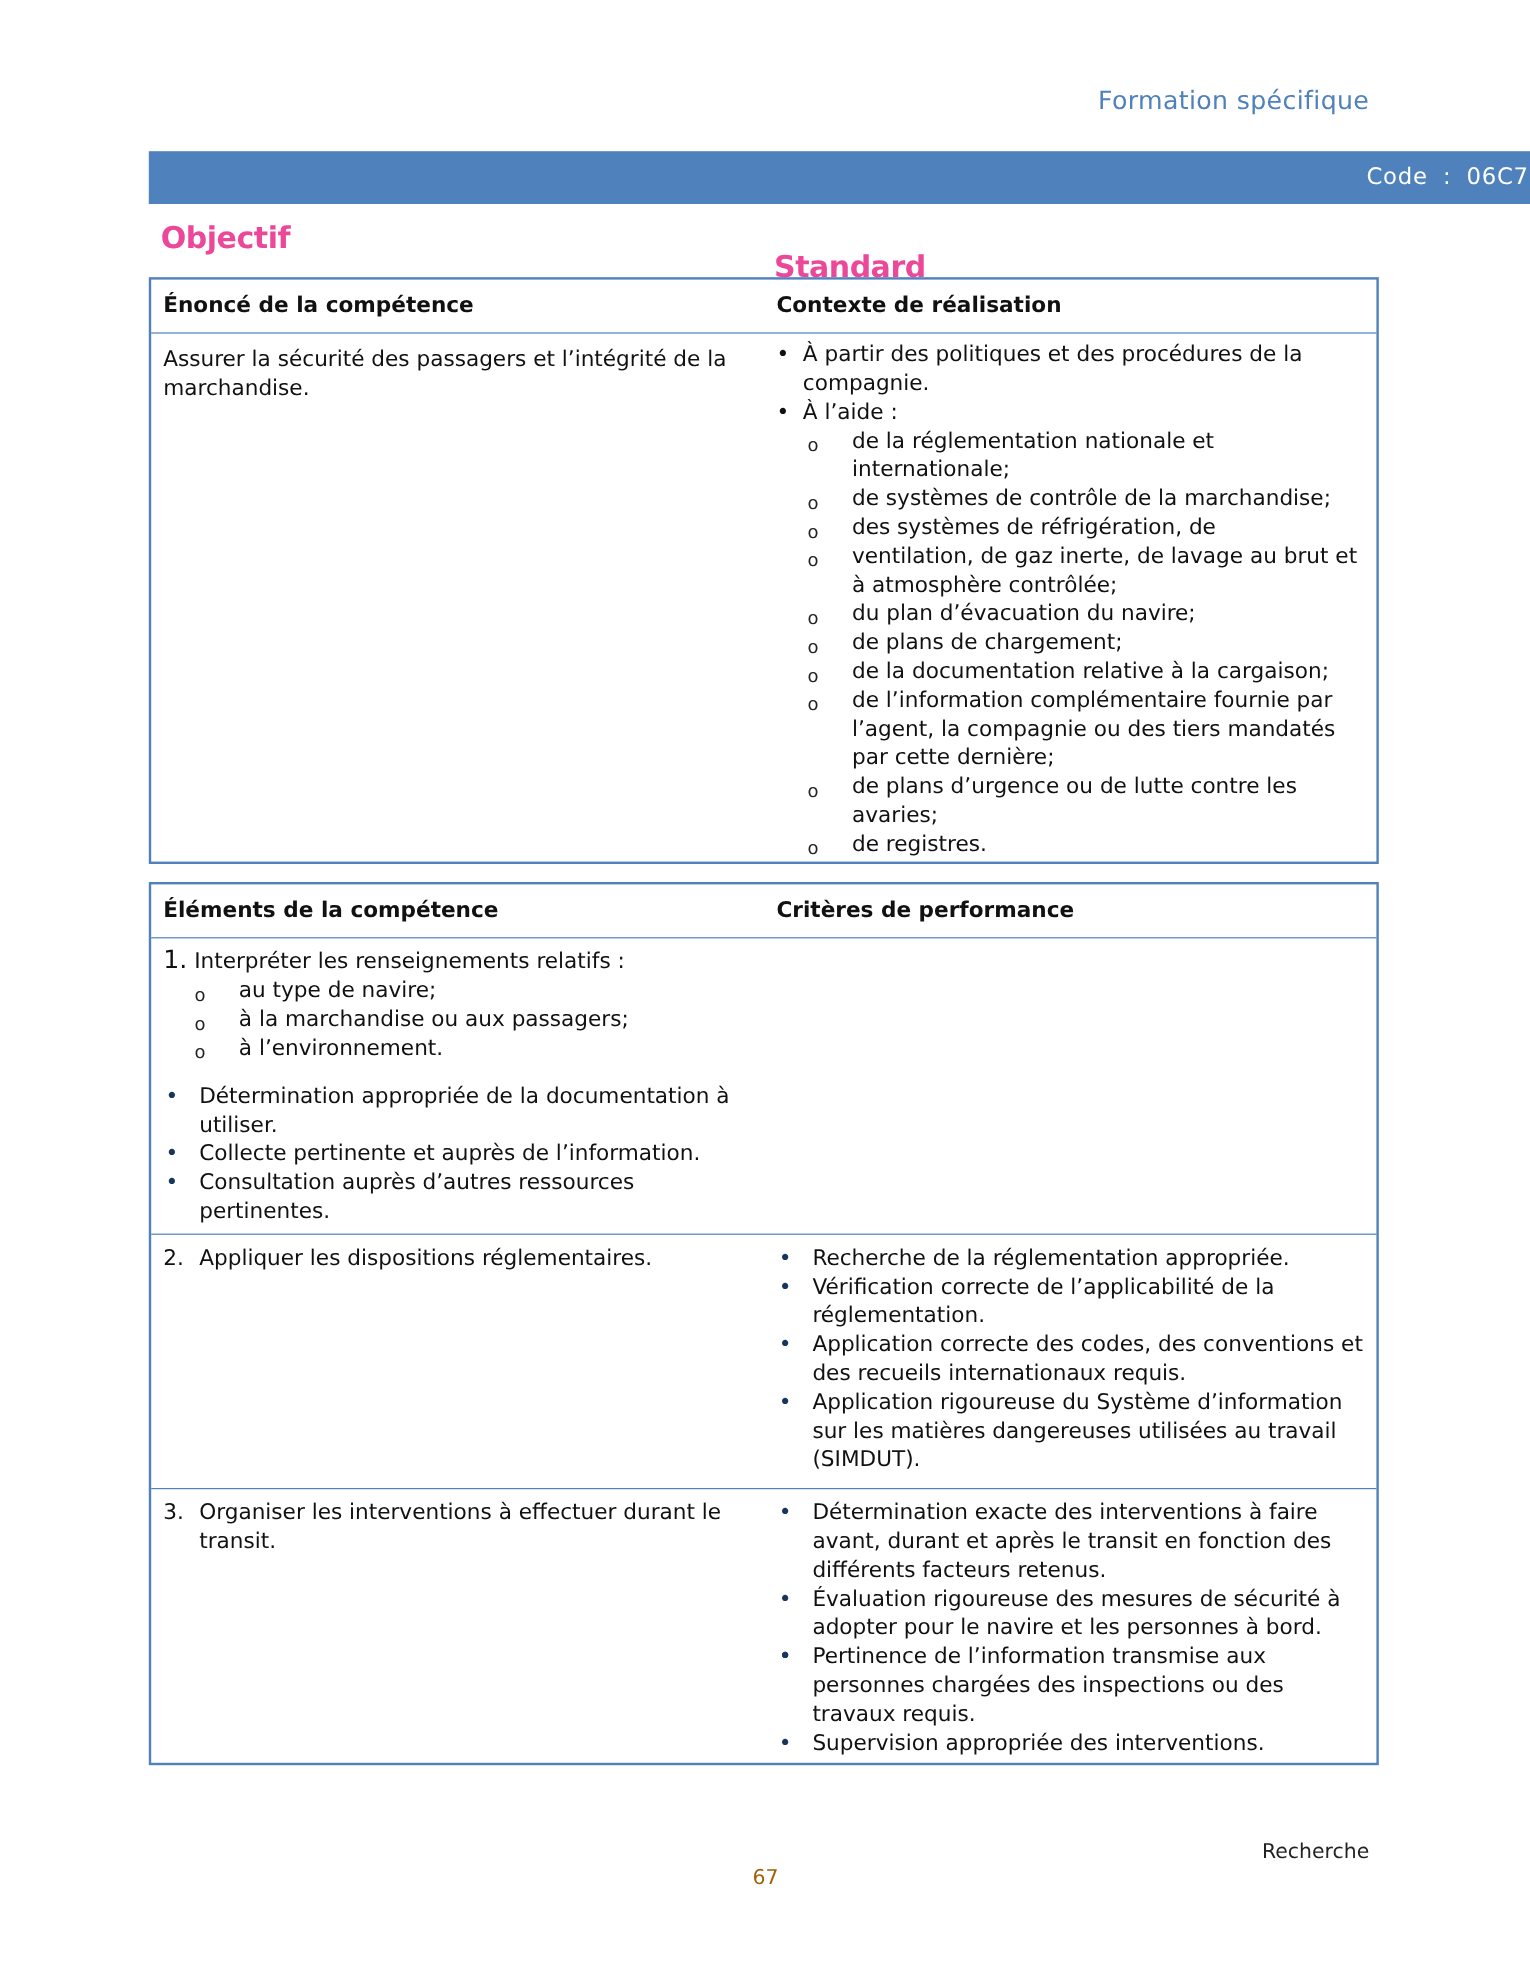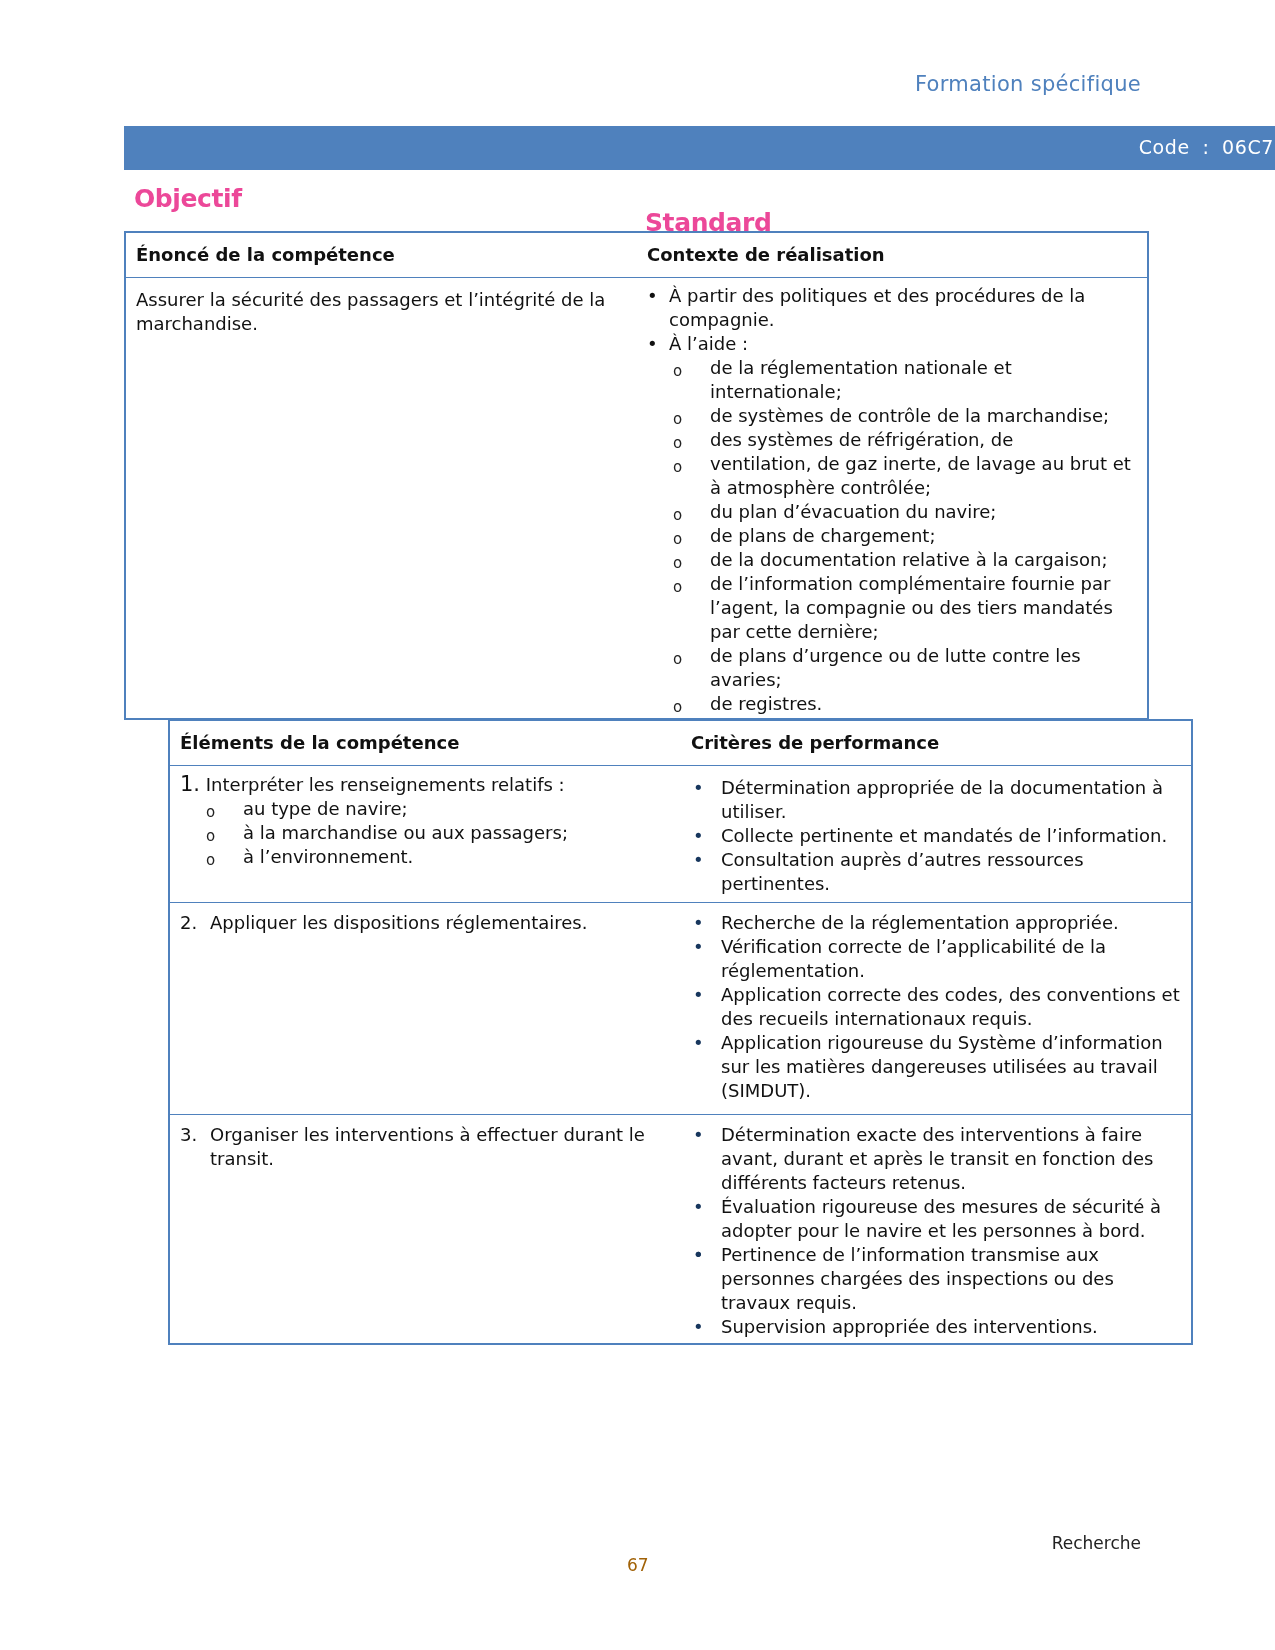--- a/index.html
+++ b/index.html
@@ -7,21 +7,21 @@
          font-family: "DejaVu Sans", sans-serif; color: #111; }
   .header-title { position: absolute; right: 134px; top: 72px; font-size: 21px; color: #4f81bd; letter-spacing: 0.3px; }
   .code-bar { position: absolute; left: 124px; top: 126px; width: 1160px; height: 44px; background: #4f81bd; }
   .code-text { position: absolute; right: 10px; top: 10px; color: #ffffff; font-size: 19px; letter-spacing: 0.6px; word-spacing: 6px; }
   .sec-title { position: absolute; top: 184px; font-size: 25px; font-weight: bold; color: #ec4899; letter-spacing: -0.4px; }
   .sec-left { left: 134px; }
   .sec-right { left: 645px; margin-top: 24px; }
 
   .tbl { position: absolute; left: 124px; width: 1021px; border: 2px solid #4f81bd; box-sizing: content-box; }
   .tbl1 { top: 231px; }
-  .tbl2 { top: 719px; margin-left: 44px; }
+  .tbl2 { top: 735px; }
   .row { display: flex; border-bottom: 1px solid #4f81bd; }
   .row:last-child { border-bottom: none; }
   .cell { box-sizing: border-box; padding: 6px 10px; font-size: 18px; line-height: 24px; }
   .cell.left { width: 511px; }
   .cell.right { width: 510px; }
   .hdr .cell { font-weight: bold; font-size: 18px; padding-top: 10px; padding-bottom: 10px; }
 
   ul.b { list-style: none; margin: 0; padding: 0; }
   ul.b li { position: relative; }
   .bul { position: absolute; left: 0; top: 0; }
@@ -78,33 +78,33 @@
     </div>
   </div>
 </div>
 
 <div class="tbl tbl2">
   <div class="row hdr">
     <div class="cell left">Éléments de la compétence</div>
     <div class="cell right">Critères de performance</div>
   </div>
 
-  <div class="row" style="min-height:136px;">
+  <div class="row" style="min-height:136px;flex-direction:column;">
     <div class="cell left" style="padding-top:6px;">
       <div><span style="font-size:21px;">1.</span> <span>Interpréter les renseignements relatifs :</span></div>
       <ul class="b elem-sub">
         <li><span class="bul circ">o</span><span>au type de navire;</span></li>
         <li><span class="bul circ">o</span><span>à la marchandise ou aux passagers;</span></li>
         <li><span class="bul circ">o</span><span>à l’environnement.</span></li>
       </ul>
     </div>
     <div class="cell right" style="padding-top:10px;">
       <ul class="b">
         <li class="crit"><span class="bul">•</span><span>Détermination appropriée de la documentation à utiliser.</span></li>
-        <li class="crit"><span class="bul">•</span><span>Collecte pertinente et mandatés de l’information.</span></li>
+        <li class="crit"><span class="bul">•</span><span>Collecte pertinente et auprès de l’information.</span></li>
         <li class="crit"><span class="bul">•</span><span>Consultation auprès d’autres ressources pertinentes.</span></li>
       </ul>
     </div>
   </div>
 
   <div class="row" style="min-height:211px;">
     <div class="cell left" style="padding-top:8px;">
       <div class="numbered"><span class="num">2.</span><span>Appliquer les dispositions réglementaires.</span></div>
     </div>
     <div class="cell right" style="padding-top:8px;">

